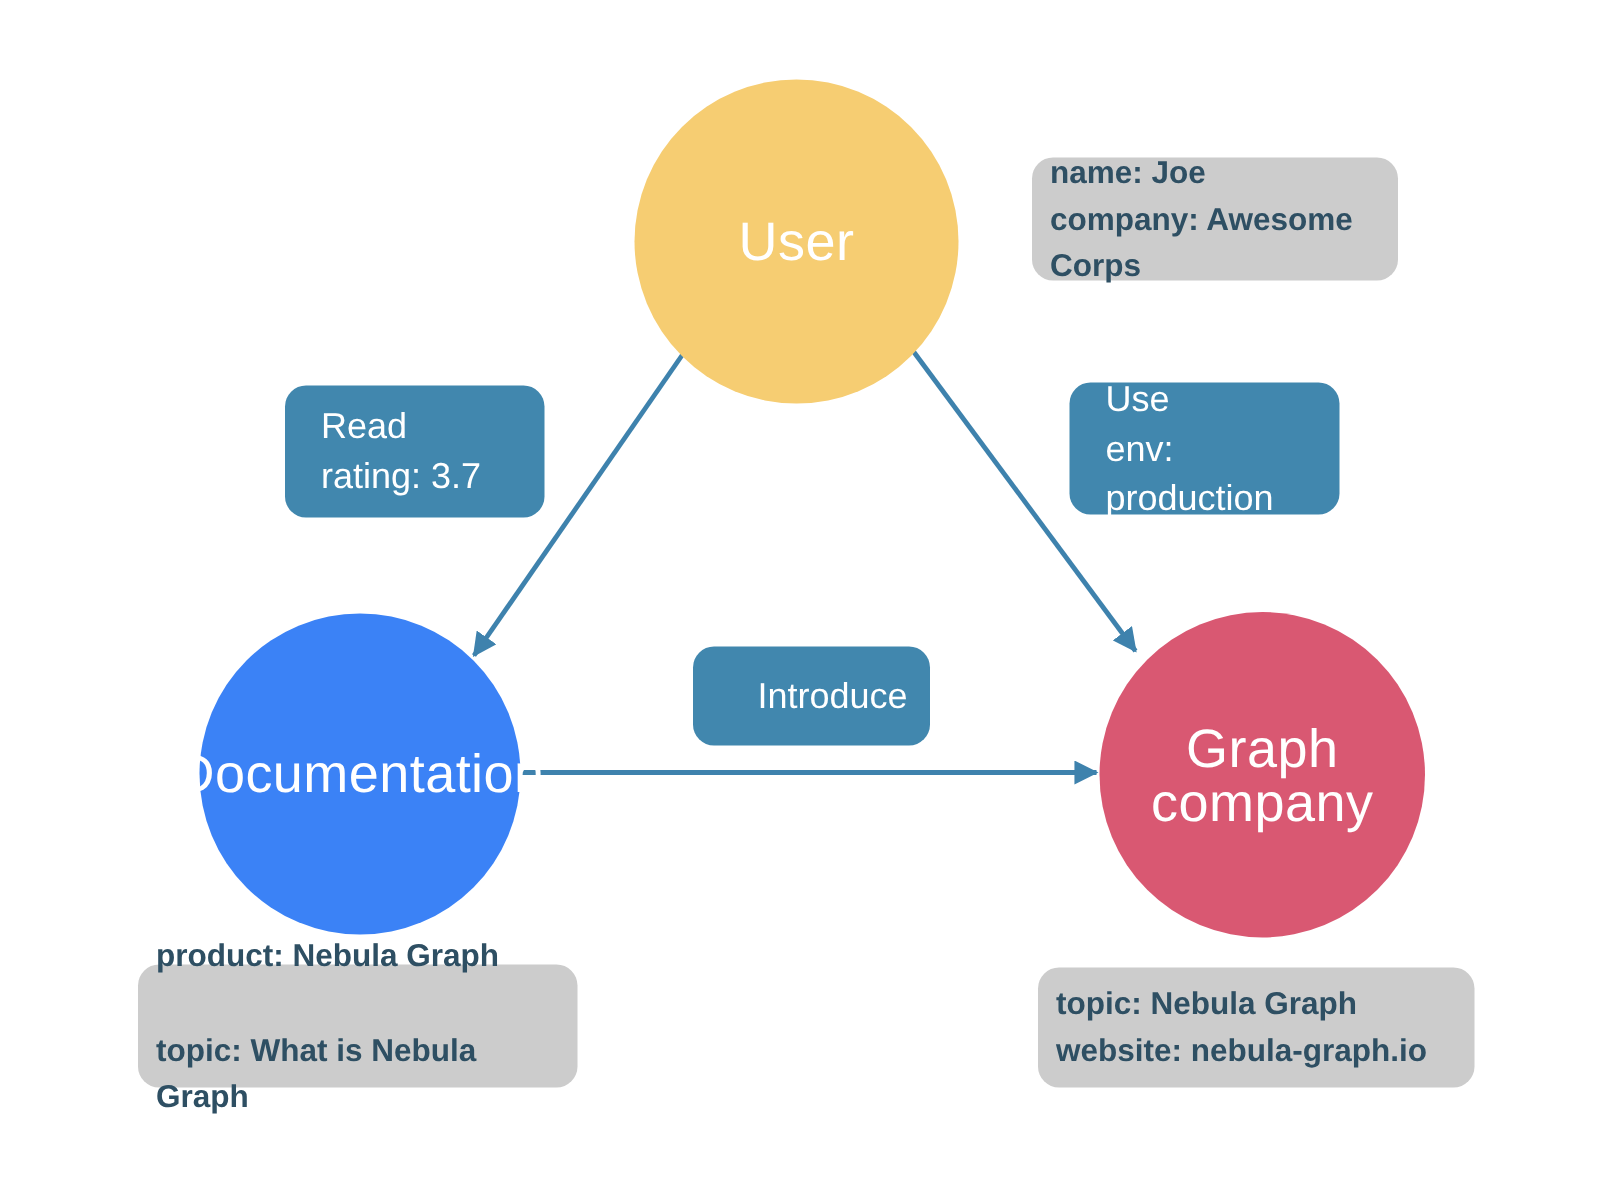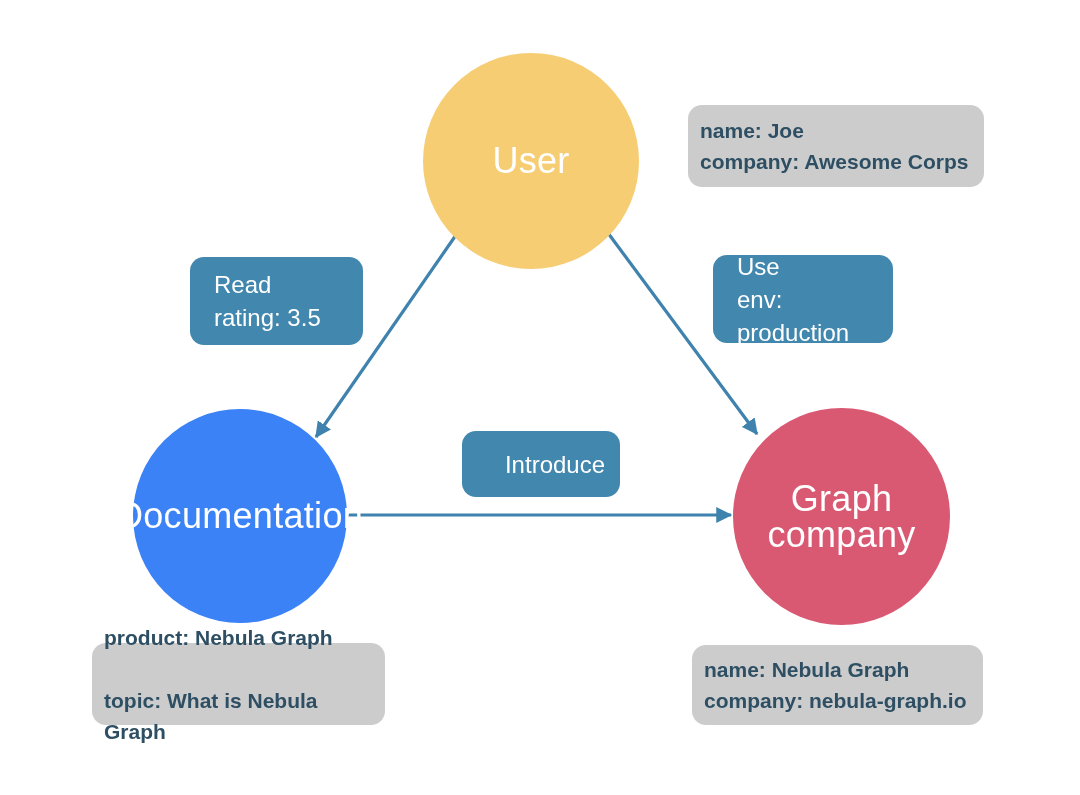--- a/index.html
+++ b/index.html
@@ -60,21 +60,21 @@
     border-radius: 14px;
     font-size: 21px;
     font-weight: 700;
     line-height: 31px;
     display: flex;
     flex-direction: column;
     justify-content: center;
     padding: 0 12px;
     box-sizing: border-box;
   }
-  .prop-box-user          { left: 688px; top: 105px; width: 296px; height: 82px; }
+  .prop-box-user          { left: 688px; top: 105px; width: 244px; height: 82px; }
   .prop-box-documentation { left: 92px;  top: 643px; width: 293px; height: 82px; }
   .prop-box-graph-database{ left: 692px; top: 645px; width: 291px; height: 80px; }
 </style>
 </head>
 <body>
 
 <div class="canvas">
 
   <svg class="edges-svg" viewBox="0 0 1080 795" xmlns="http://www.w3.org/2000/svg">
     <defs>
@@ -97,21 +97,21 @@
 
   <div class="node node-graph-database" style="background-color: rgb(217, 88, 114); color: rgb(255, 255, 255);">
     <span>
       <span style="display:block;">Graph</span>
       <span style="display:block;">company</span>
     </span>
   </div>
 
   <div class="edge-label edge-label-read" style="background-color: rgb(65, 135, 174);">
     <div>Read</div>
-    <div>rating: 3.5</div>
+    <div>rating: 3.7</div>
   </div>
 
   <div class="edge-label edge-label-use" style="background-color: rgb(65, 135, 174);">
     <div>Use</div>
     <div>env: production</div>
   </div>
 
   <div class="edge-label edge-label-introduce" style="background-color: rgb(65, 135, 174); padding-left: 28px;">
     <div>Introduce</div>
   </div>
@@ -120,17 +120,17 @@
     <div>name: Joe</div>
     <div>company: Awesome Corps</div>
   </div>
 
   <div class="prop-box prop-box-documentation" style="background-color: rgb(204, 204, 204); color: rgb(46, 79, 99); gap: 32px;">
     <div>product: Nebula Graph</div>
     <div>topic: What is Nebula Graph</div>
   </div>
 
   <div class="prop-box prop-box-graph-database" style="background-color: rgb(204, 204, 204); color: rgb(46, 79, 99);">
-    <div>name: Nebula Graph</div>
-    <div>company: nebula-graph.io</div>
+    <div>topic: Nebula Graph</div>
+    <div>website: nebula-graph.io</div>
   </div>
 
 </div>
 
 </body></html>

